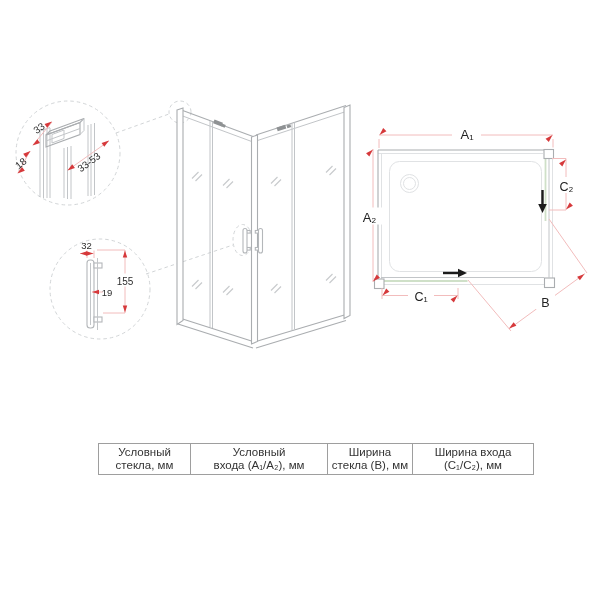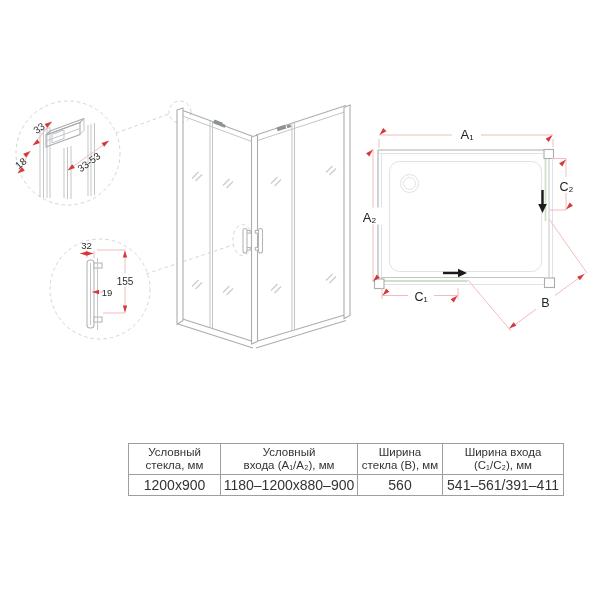--- a/index.html
+++ b/index.html
@@ -19,21 +19,21 @@
   .blk {fill:#1b1b1b;stroke:none;}
   .bar {stroke:#1b1b1b;stroke-width:2.4;fill:none;}
   .wbg {fill:#ffffff;stroke:none;}
   .dimtxt{font-size:10px;fill:#2d2d2d;}
   .dimtxt-s{font-size:9.5px;fill:#2d2d2d;}
   .lbl {font-size:13px;fill:#222222;}
   .lbl-s{font-size:12.5px;fill:#222222;}
   .rlr {fill:#8f9294;stroke:none;}
 
   table.spec{position:absolute;left:98px;top:443px;width:435px;
-    border-collapse:collapse;table-layout:fixed;margin-left:30px;}
+    border-collapse:collapse;table-layout:fixed;}
   table.spec td{border:1px solid #9e9e9e;text-align:center;vertical-align:middle;
     padding:0;color:#333;}
   table.spec tr.hdr td{height:30px;font-size:11.5px;line-height:13.5px;}
   table.spec tr.val td{height:20px;font-size:14px;}
 </style>
 </head>
 <body>
 
 <svg width="600" height="600" viewBox="0 0 600 600">
 
@@ -255,20 +255,14 @@
     </td>
     <td>
       <div>Ширина</div>
       <div>стекла (B), мм</div>
     </td>
     <td>
       <div>Ширина входа</div>
       <div>(C₁/C₂), мм</div>
     </td>
   </tr>
-  <tr class="val">
-    <td>1200x900</td>
-    <td>1180–1200x880–900</td>
-    <td>560</td>
-    <td>541–561/391–411</td>
-  </tr>
 </tbody>
   </table>
 
 </body></html>

